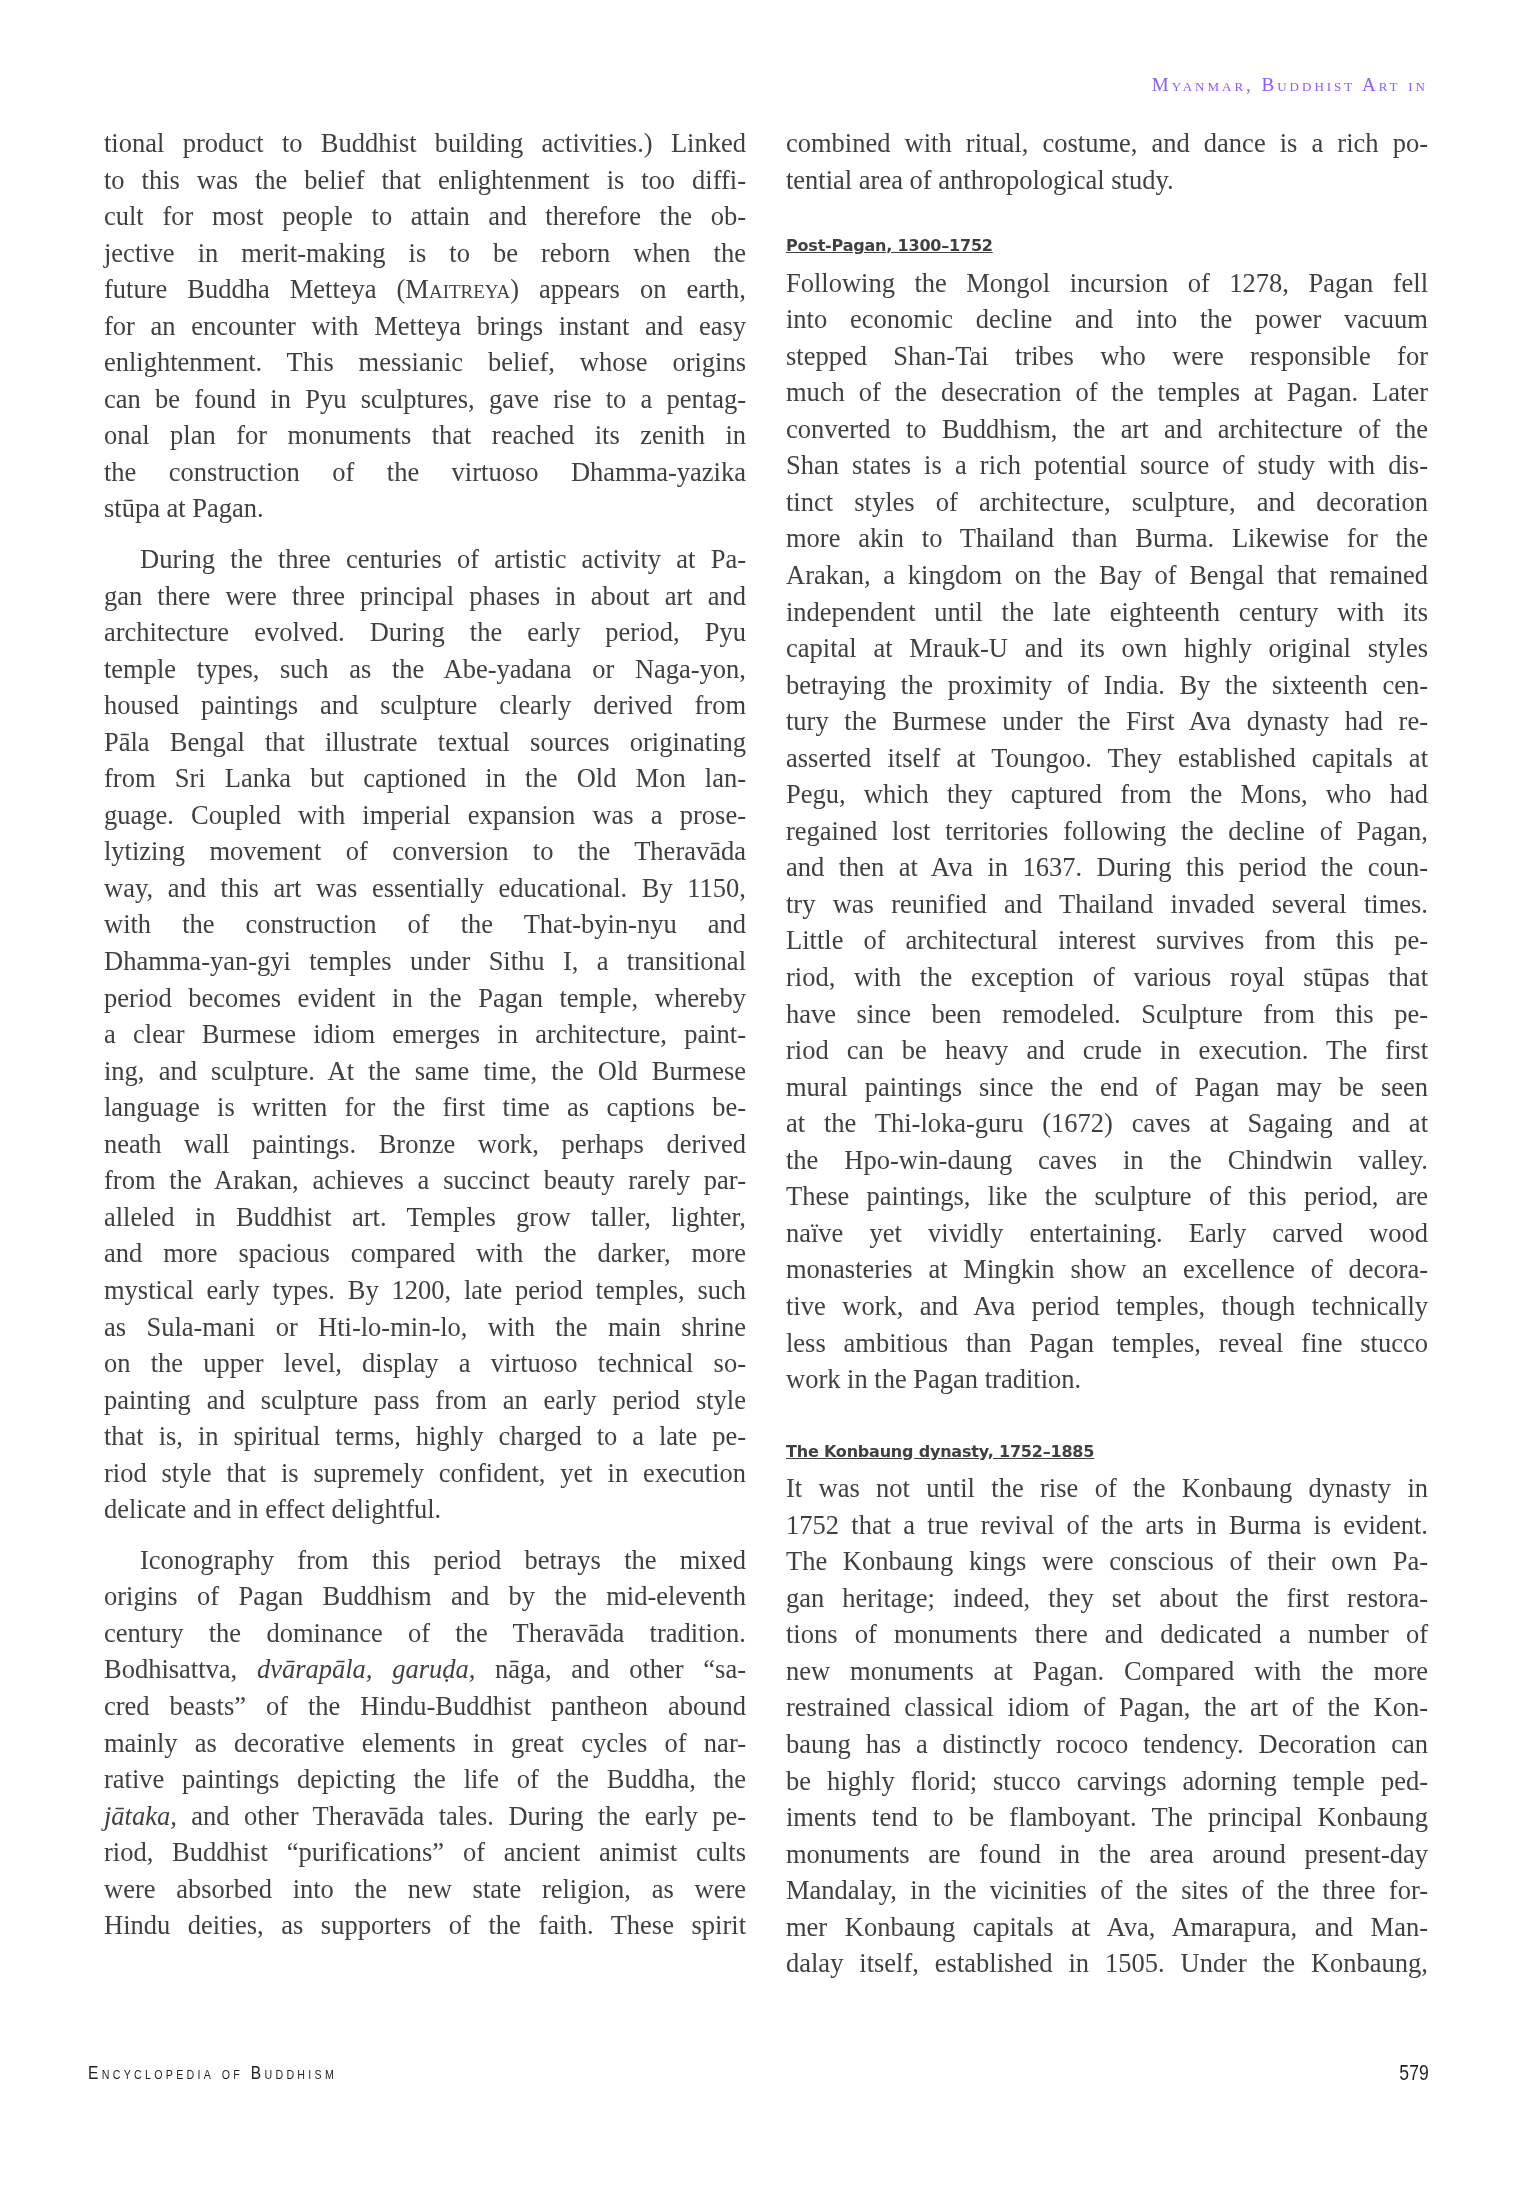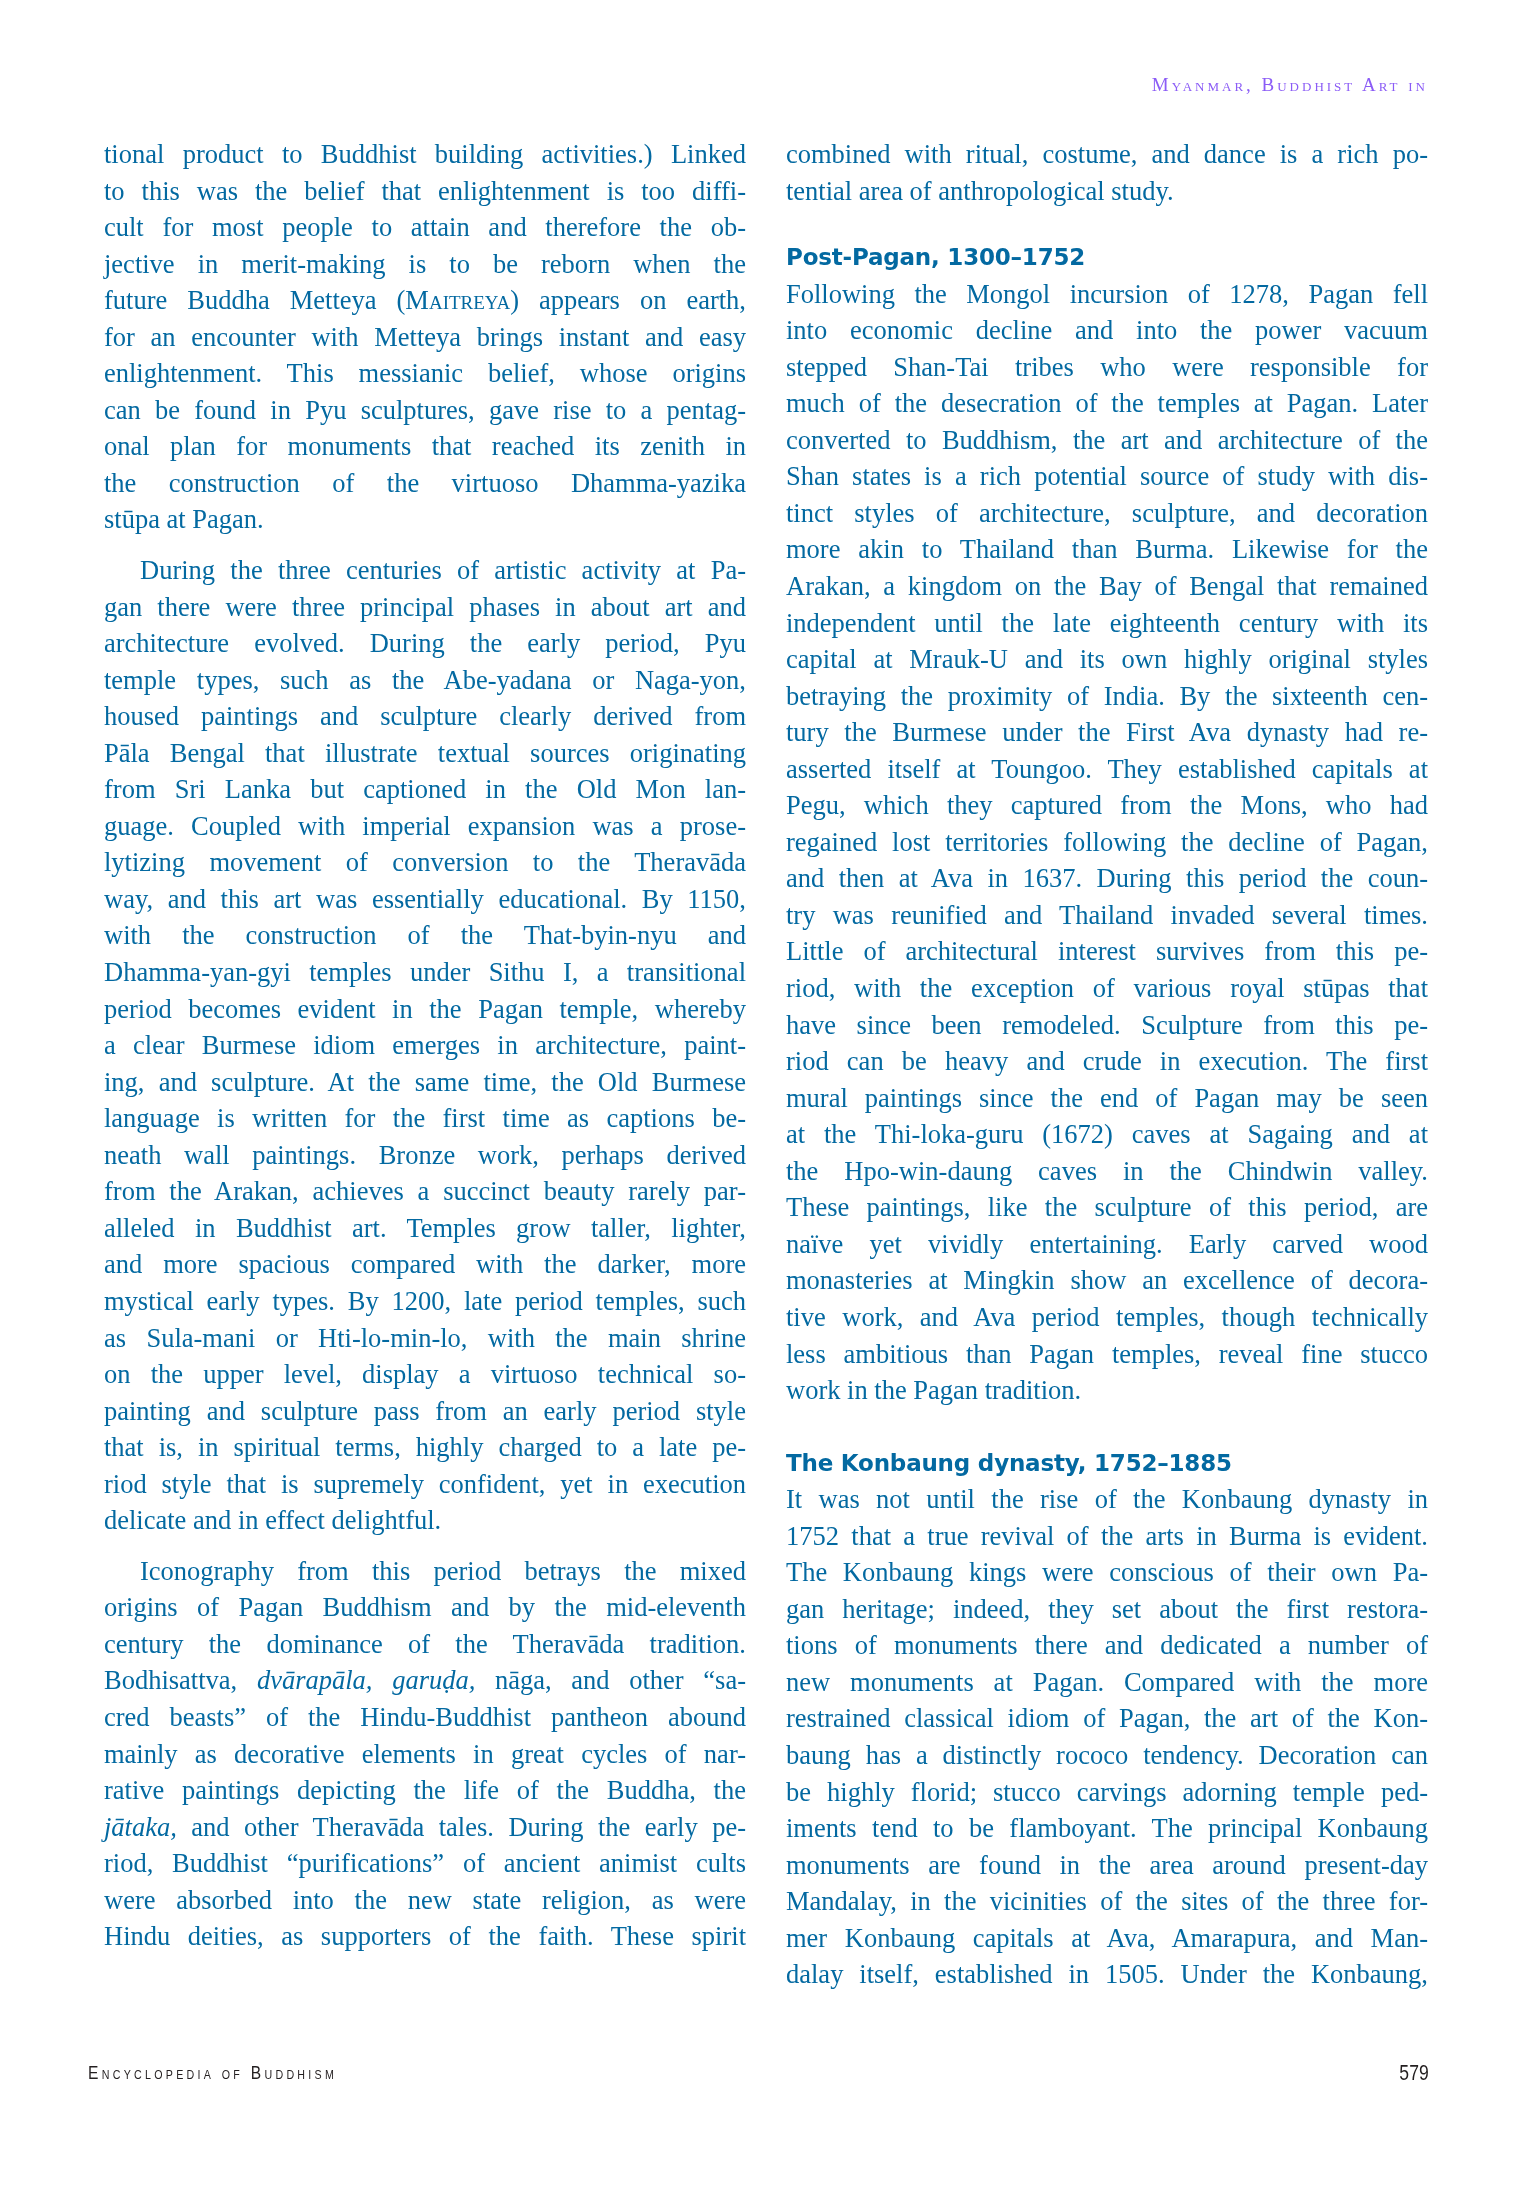--- a/index.html
+++ b/index.html
@@ -3,33 +3,33 @@
 <meta charset="utf-8">
 <style>
   html, body { margin: 0; padding: 0; background: #ffffff; }
   body { width: 1522px; height: 2200px; position: relative; overflow: hidden; color: #231f20; }
   .running-head {
     position: absolute; top: 74px; right: 94px;
     font-family: "Liberation Serif", serif; font-size: 19px; letter-spacing: 3px;
     font-variant: small-caps; color: #8b5cf6;
   }
   .col {
-    position: absolute; top: 136px; width: 642px;
+    position: absolute; top: 125px; width: 642px;
     font-family: "Liberation Serif", serif; font-size: 26.5px; line-height: 36.55px;
-    color: #0369a1;
+    color: #404040;
   }
   .col-left { left: 104px; }
   .col-right { left: 786px; }
   .ln { display: block; text-align: justify; text-align-last: justify; white-space: nowrap; height: 36.55px; overflow: visible; }
   .ln.last { text-align-last: left; }
   .ln.indent { padding-left: 36px; }
   .gap { display: block; height: 14px; }
   .heading {
     display: block; font-family: "DejaVu Sans", sans-serif; font-weight: bold;
-    font-size: 23px; height: 36.55px; line-height: 36.55px; letter-spacing: -0.2px;
+    font-size: 16px; height: 36.55px; line-height: 36.55px; letter-spacing: -0.2px; text-decoration: underline;
   }
   .sc { font-variant: small-caps; }
   i { }
   .footer-left {
     position: absolute; top: 2062px; left: 88px;
     font-family: "Liberation Sans", sans-serif; font-size: 19px; letter-spacing: 4px;
     font-variant: small-caps; color: #231f20; transform: scaleX(0.82); transform-origin: left;
   }
   .footer-right {
     position: absolute; top: 2060px; right: 93px;

